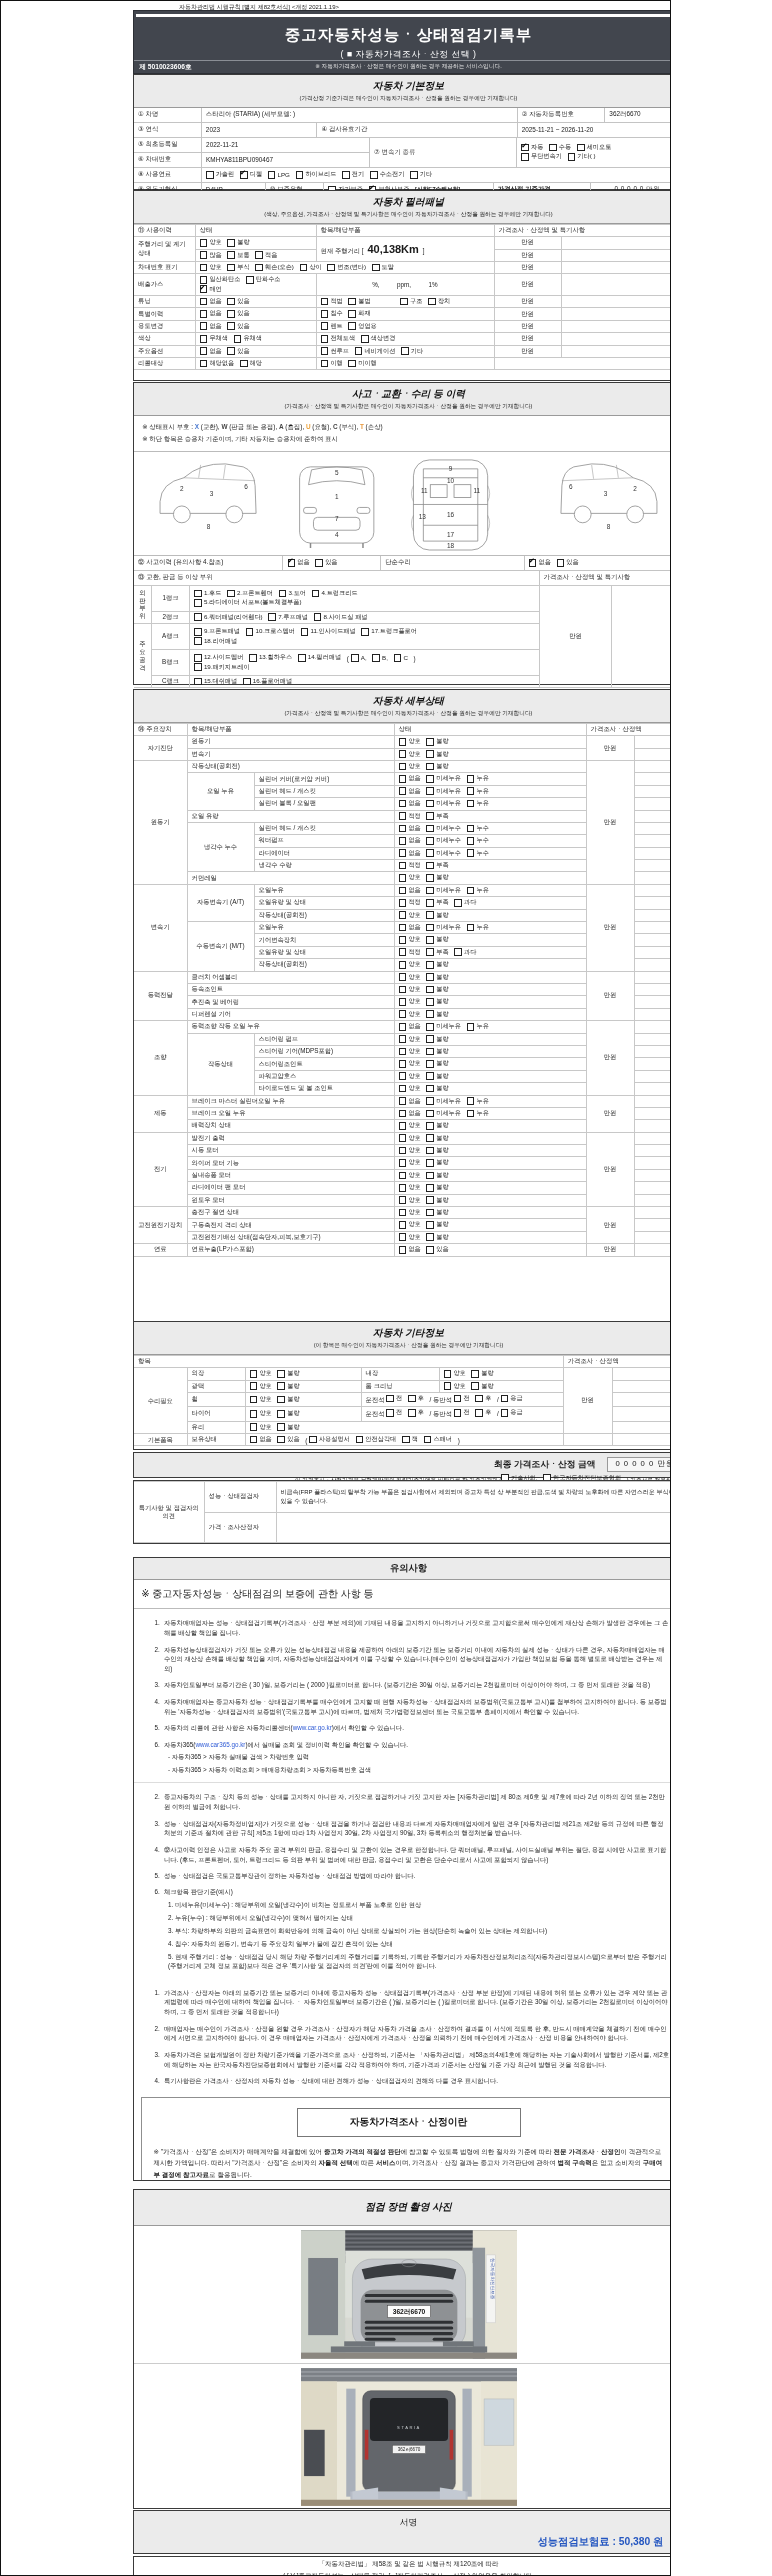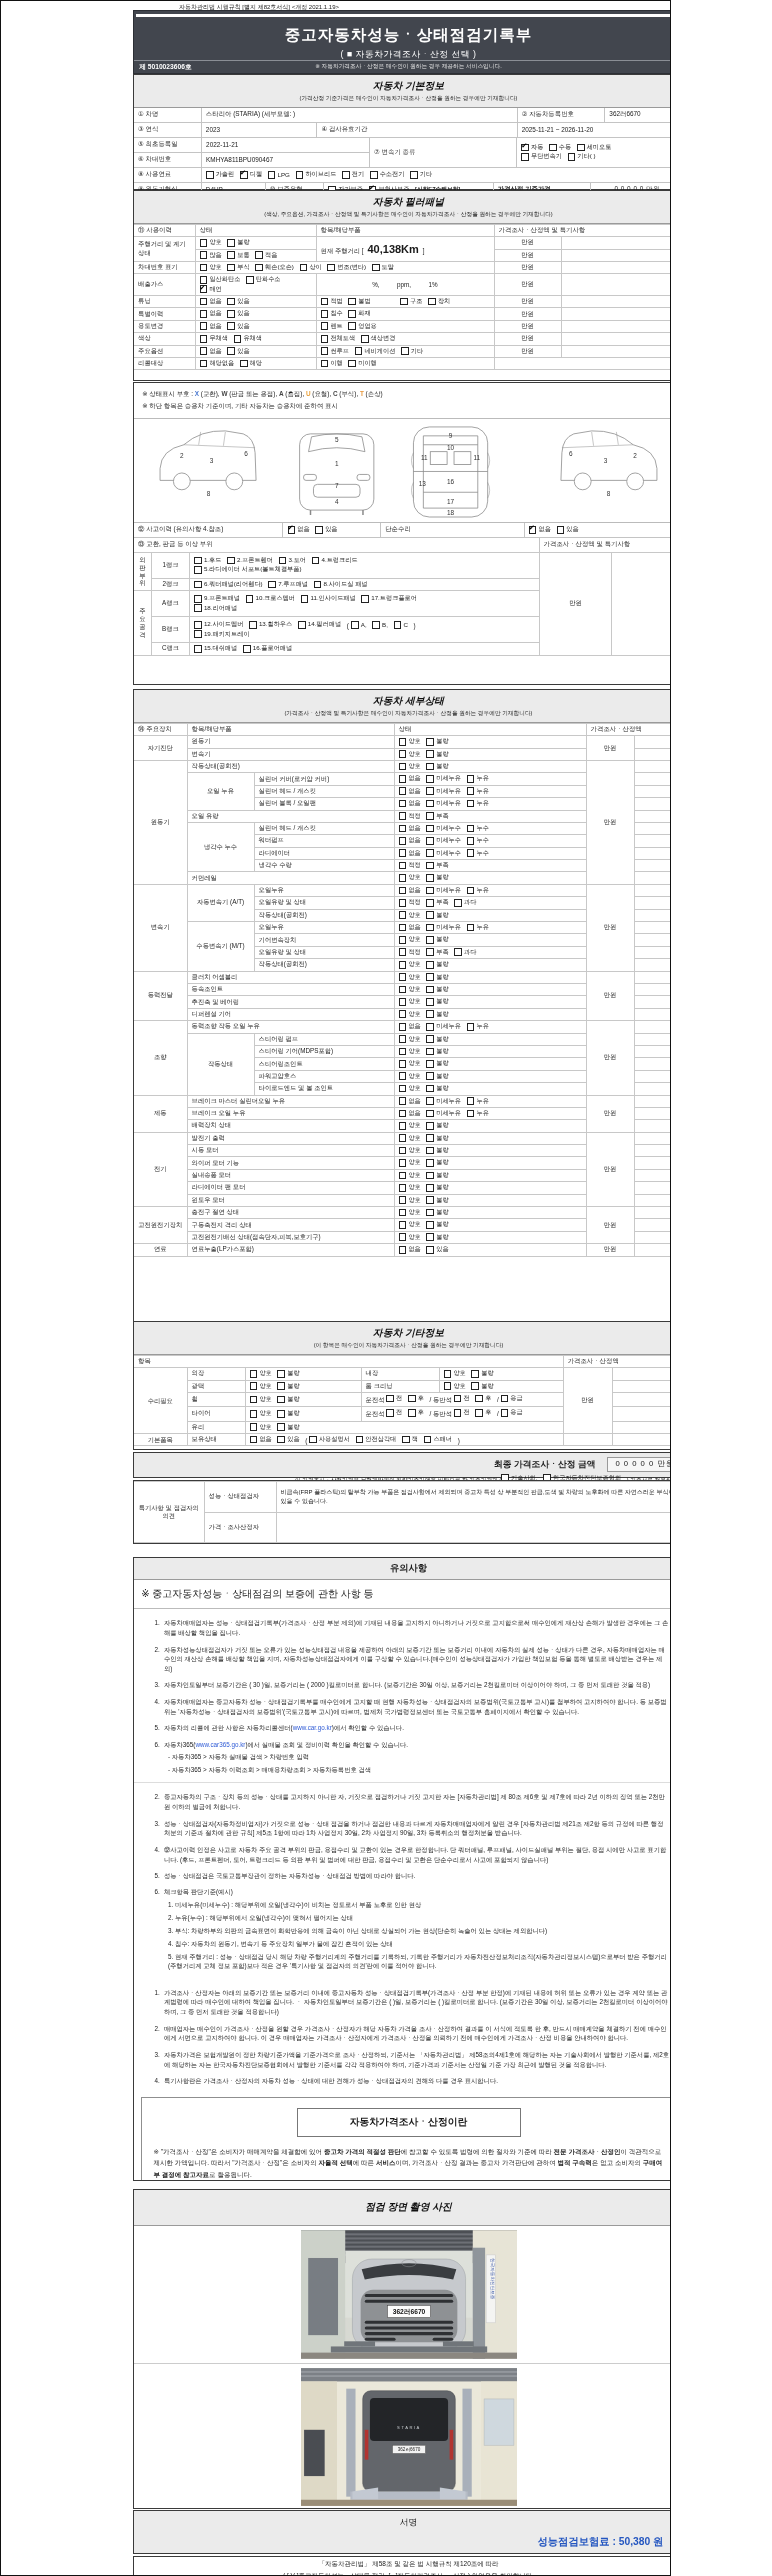--- a/index.html
+++ b/index.html
@@ -399,20 +399,24 @@
                 <span class="cb"></span>
                 <span class="ol">미이행</span>
               </span></td>
         <td colspan="2"></td>
       </tr>
     </tbody>
       </table>
   </div>
 
   <div class="sec" style="top:381px;height:303px">
+    <div class="band">
+      <h2>사고ㆍ교환ㆍ수리 등 이력</h2>
+      <div class="subt">(가격조사ㆍ산정액 및 특기사항은 매수인이 자동차가격조사ㆍ산정을 원하는 경우에만 기재합니다)</div>
+    </div>
     <div class="legend">
       <div id="legend"><span>※ 상태표시 부호 : </span><span style="color: rgb(74, 121, 208); font-weight: bold;">X</span><span> (교환), </span><span style="color: rgb(68, 68, 68); font-weight: bold;">W</span><span> (판금 또는 용접), </span><span style="color: rgb(68, 68, 68); font-weight: bold;">A</span><span> (흠집), </span><span style="color: rgb(235, 162, 60); font-weight: bold;">U</span><span> (요철), </span><span style="color: rgb(68, 68, 68); font-weight: bold;">C</span><span> (부식), </span><span style="color: rgb(232, 152, 60); font-weight: bold;">T</span><span> (손상) </span></div>
       <div>※ 하단 항목은 승용차 기준이며, 기타 자동차는 승용차에 준하여 표시</div>
     </div>
     <div class="diagwrap">
       <svg viewBox="0 0 1040 196" width="515" height="97">
         <g stroke="#8a8a8a" fill="none" stroke-width="1.6">
           <g id="sideL">
             <path d="M18,120 L18,96 Q20,58 66,48 Q100,18 150,20 L186,26 Q208,34 210,64 L212,120"></path>
             <circle cx="62" cy="122" r="17"></circle>

